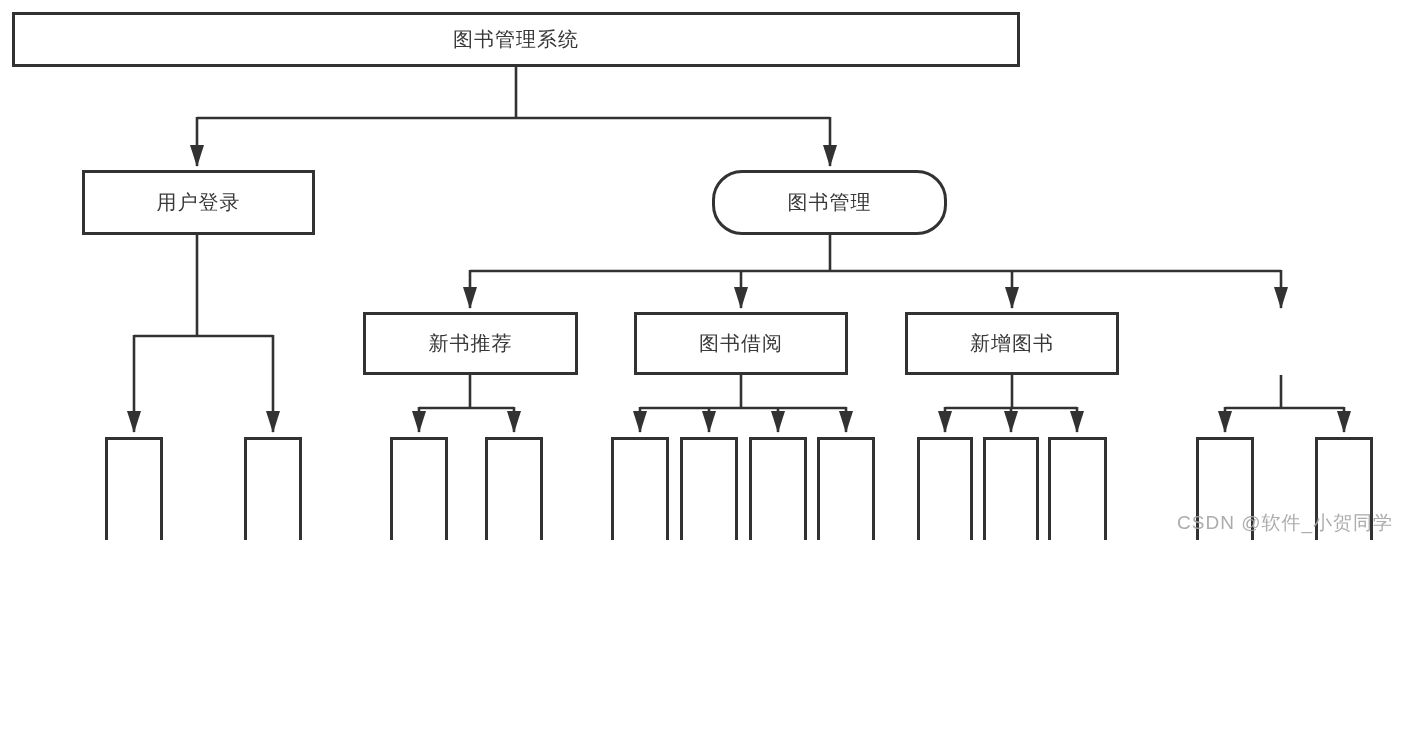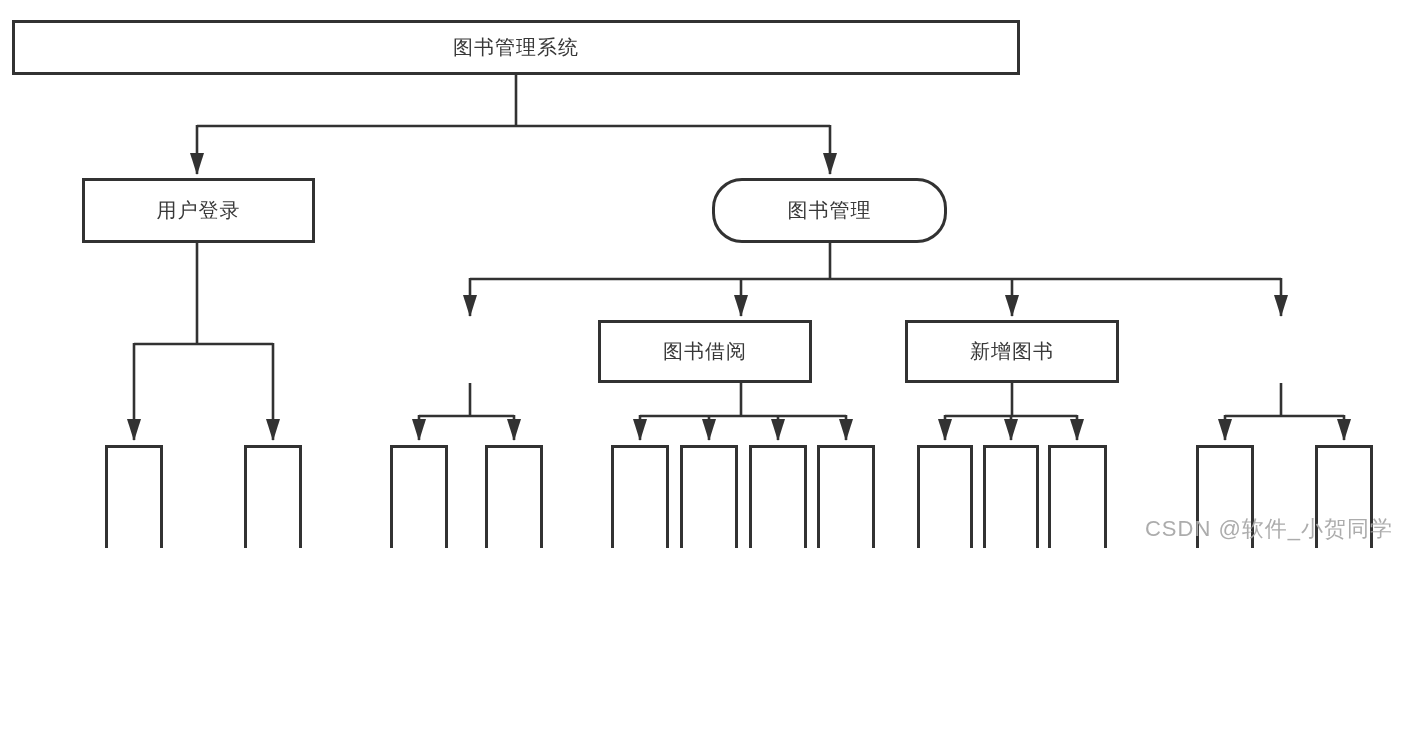--- a/index.html
+++ b/index.html
@@ -7,21 +7,20 @@
     padding: 0;
     background: #ffffff;
     font-family: "Liberation Sans", "DejaVu Sans", sans-serif;
   }
   #canvas {
     position: relative;
     width: 1405px;
     height: 540px;
     background: #ffffff;
     overflow: hidden;
-    margin-top: 8px;
   }
   #wires {
     position: absolute;
     left: 0; top: 0;
     width: 1405px;
     height: 747px;
   }
   .box {
     position: absolute;
     box-sizing: border-box;
@@ -40,21 +39,21 @@
     text-orientation: mixed;
     letter-spacing: 7px;
     line-height: 1.1;
     padding: 8px 0;
     font-size: 20px;
   }
   .watermark {
     position: absolute;
     right: 12px;
     bottom: 4px;
-    font-size: 22px;
+    font-size: 19px;
     color: rgba(168,168,168,0.95);
     letter-spacing: 1px;
     z-index: 3;
     white-space: nowrap;
   }
 </style>
 </head>
 <body>
 
 <div id="canvas">
@@ -107,21 +106,22 @@
       <path d="M1225,407 V432" marker-end="url(#arrow)"></path>
       <path d="M1344,407 V432" marker-end="url(#arrow)"></path>
     </g>
   </svg>
 
   <div class="box" style="left:12px; top:12px; width:1008px; height:55px;">图书管理系统</div>
 
   <div class="box" style="left:82px; top:170px; width:233px; height:65px;">用户登录</div>
   <div class="box" style="left:712px; top:170px; width:235px; height:65px;border-radius:30px;">图书管理</div>
 
-  <div class="box" style="left:598px; top:312px; width:214px; height:63px;">图书借阅</div>
+  <div class="box" style="left:363px; top:312px; width:215px; height:63px;">新书推荐</div>
+  <div class="box" style="left:634px; top:312px; width:214px; height:63px;">图书借阅</div>
   <div class="box" style="left:905px; top:312px; width:214px; height:63px;">新增图书</div>
 
   <div class="box vbox" style="left:105px; top:437px; width:58px; height:298px;">用户登录</div>
   <div class="box vbox" style="left:244px; top:437px; width:58px; height:298px;">注销登录</div>
 
   <div class="box vbox" style="left:390px; top:437px; width:58px; height:298px;">查询图书</div>
   <div class="box vbox" style="left:485px; top:437px; width:58px; height:298px;">借阅图书</div>
 
   <div class="box vbox" style="left:611px; top:437px; width:58px; height:298px;">查询图书</div>
   <div class="box vbox" style="left:680px; top:437px; width:58px; height:298px;">新增图书（管理员）</div>

